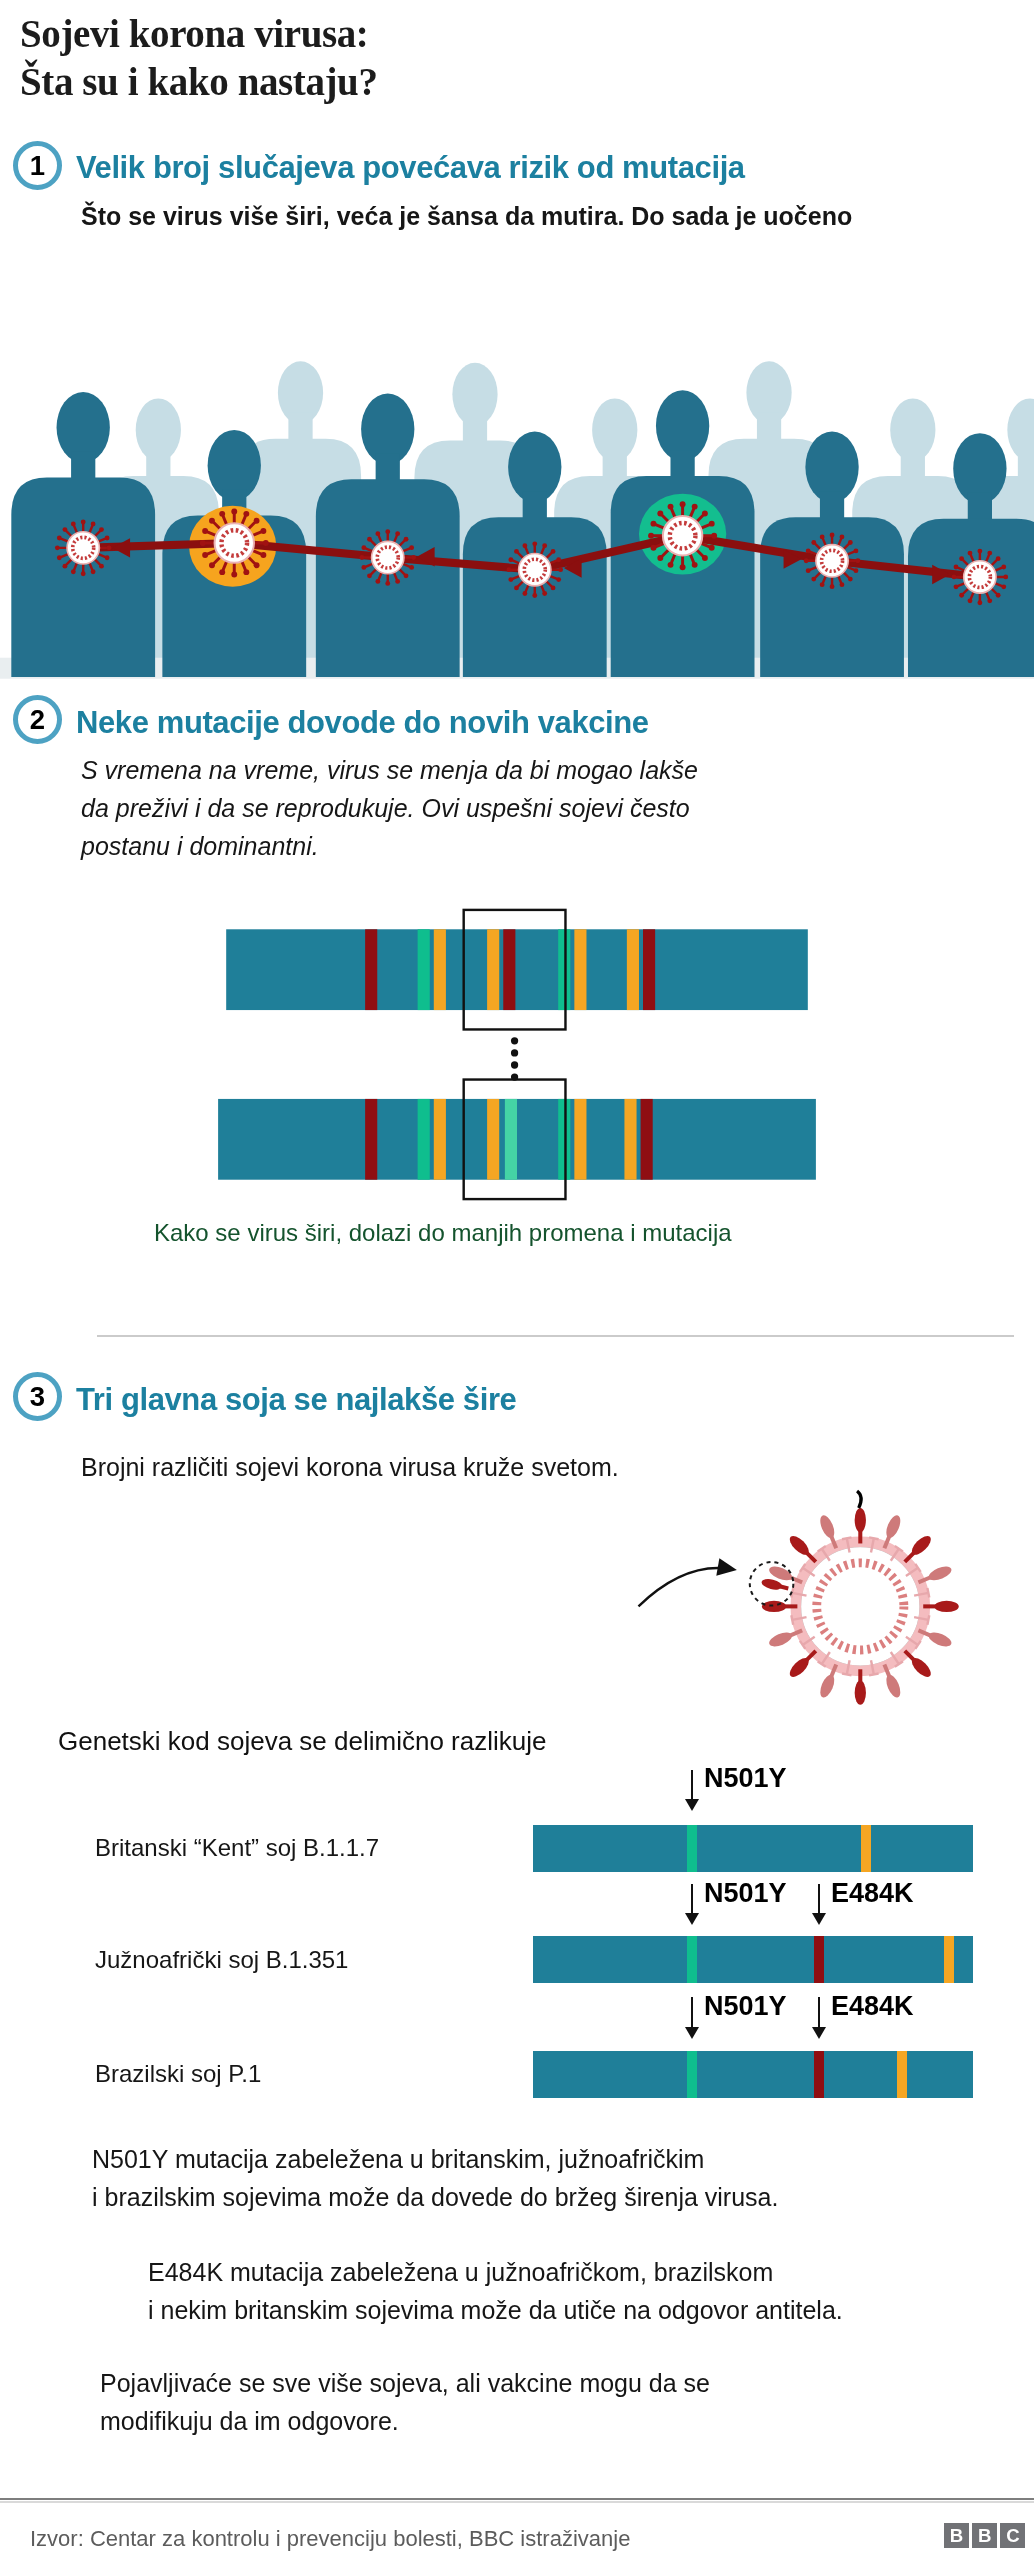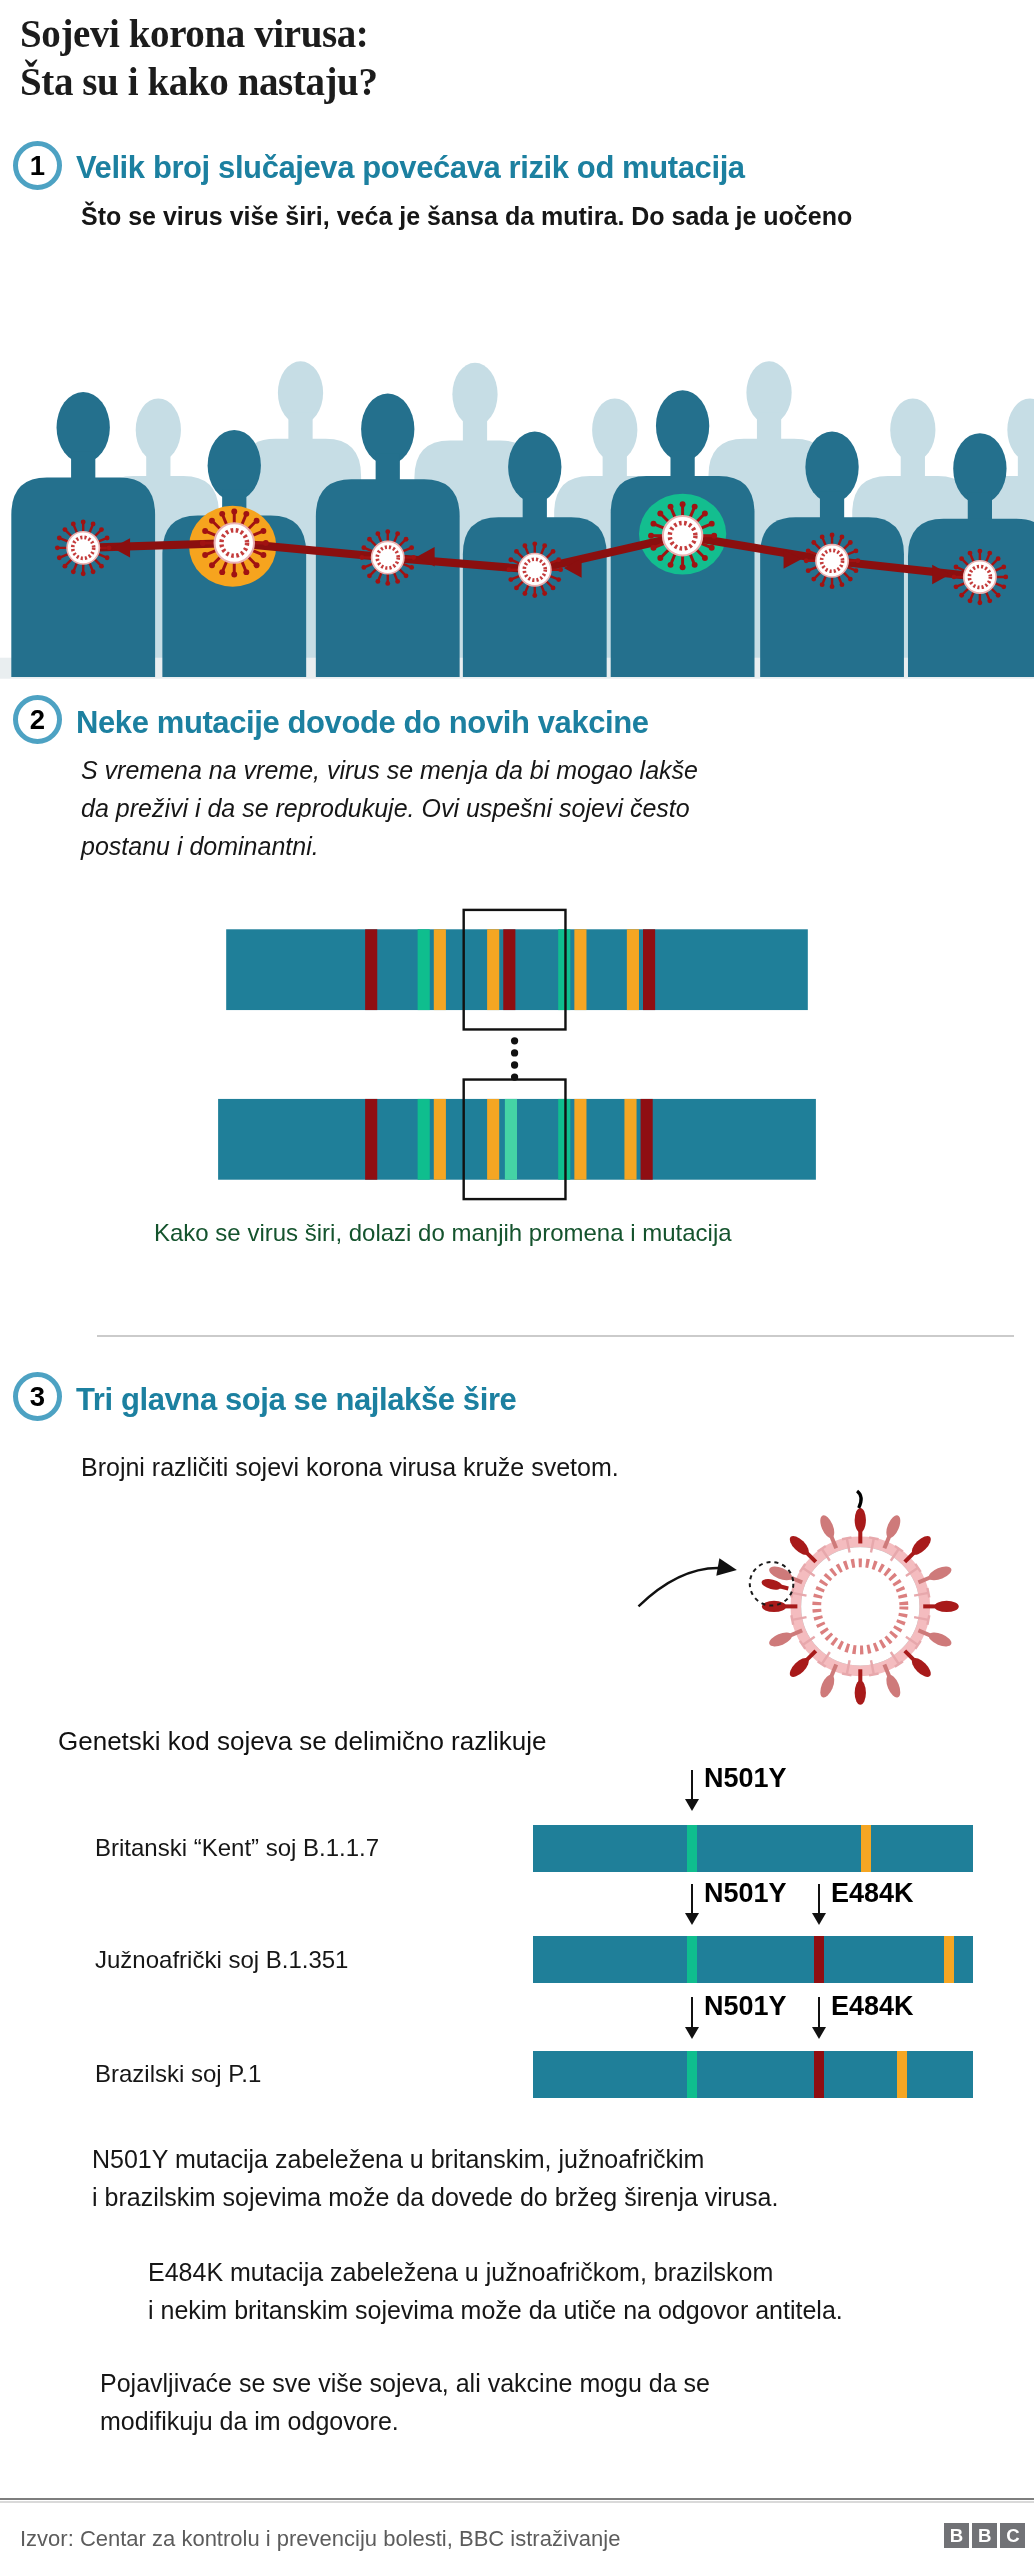--- a/index.html
+++ b/index.html
@@ -627,21 +627,21 @@
         <div>i nekim britanskim sojevima može da utiče na odgovor antitela.</div>
       </div>
       <div class="abs para" style="left:100px;top:2364px;">
         <div>Pojavljivaće se sve više sojeva, ali vakcine mogu da se</div>
         <div>modifikuju da im odgovore.</div>
       </div>
     </div>
 
   <div class="abs footer-rule" style="left:0;top:2498px;width:1034px;"></div>
   <div class="abs footer-rule2" style="left:0;top:2501px;width:1034px;"></div>
-  <div class="abs footer-text" style="left:20px;top:2526px;text-align:center;">Izvor: Centar za kontrolu i prevenciju bolesti, BBC istraživanje</div>
+  <div class="abs footer-text" style="left:30px;top:2526px;text-align:center;">Izvor: Centar za kontrolu i prevenciju bolesti, BBC istraživanje</div>
   <div class="abs bbc-logo" style="left:944px;top:2523px;">
     <div class="bbc-sq">B</div>
     <div class="bbc-sq">B</div>
     <div class="bbc-sq">C</div>
   </div>
 
 </div>
 
 
 </body></html>

